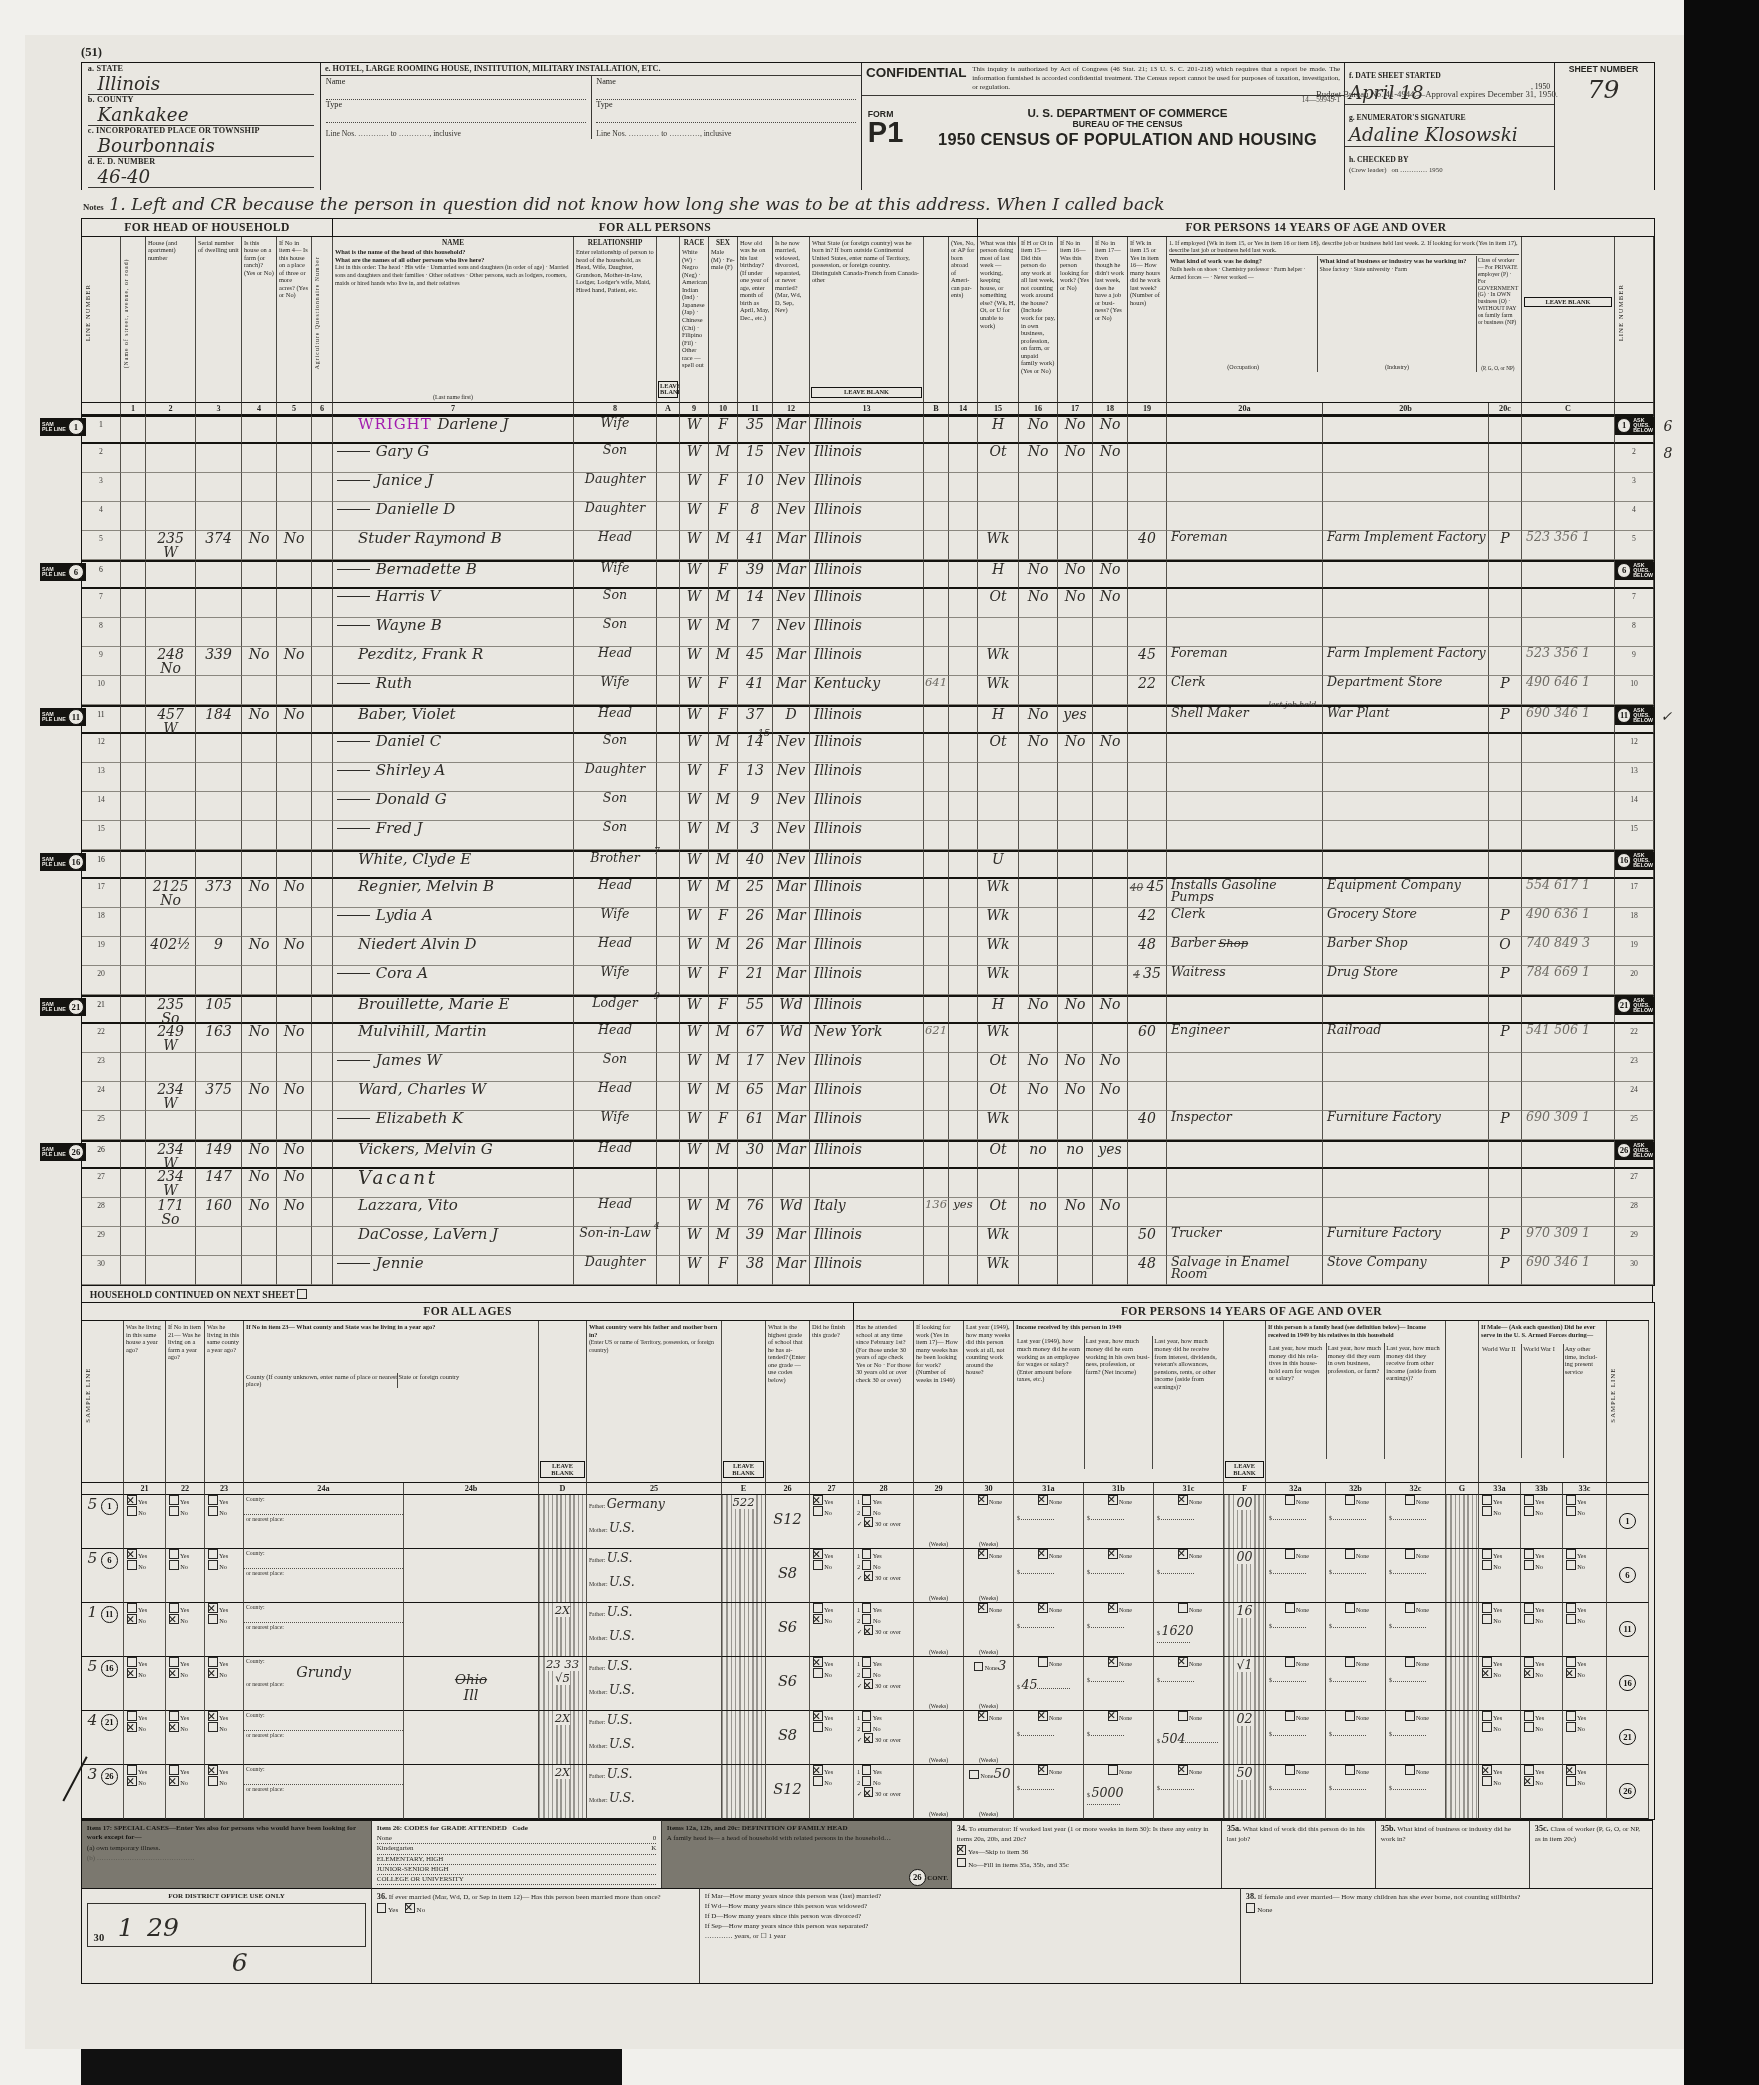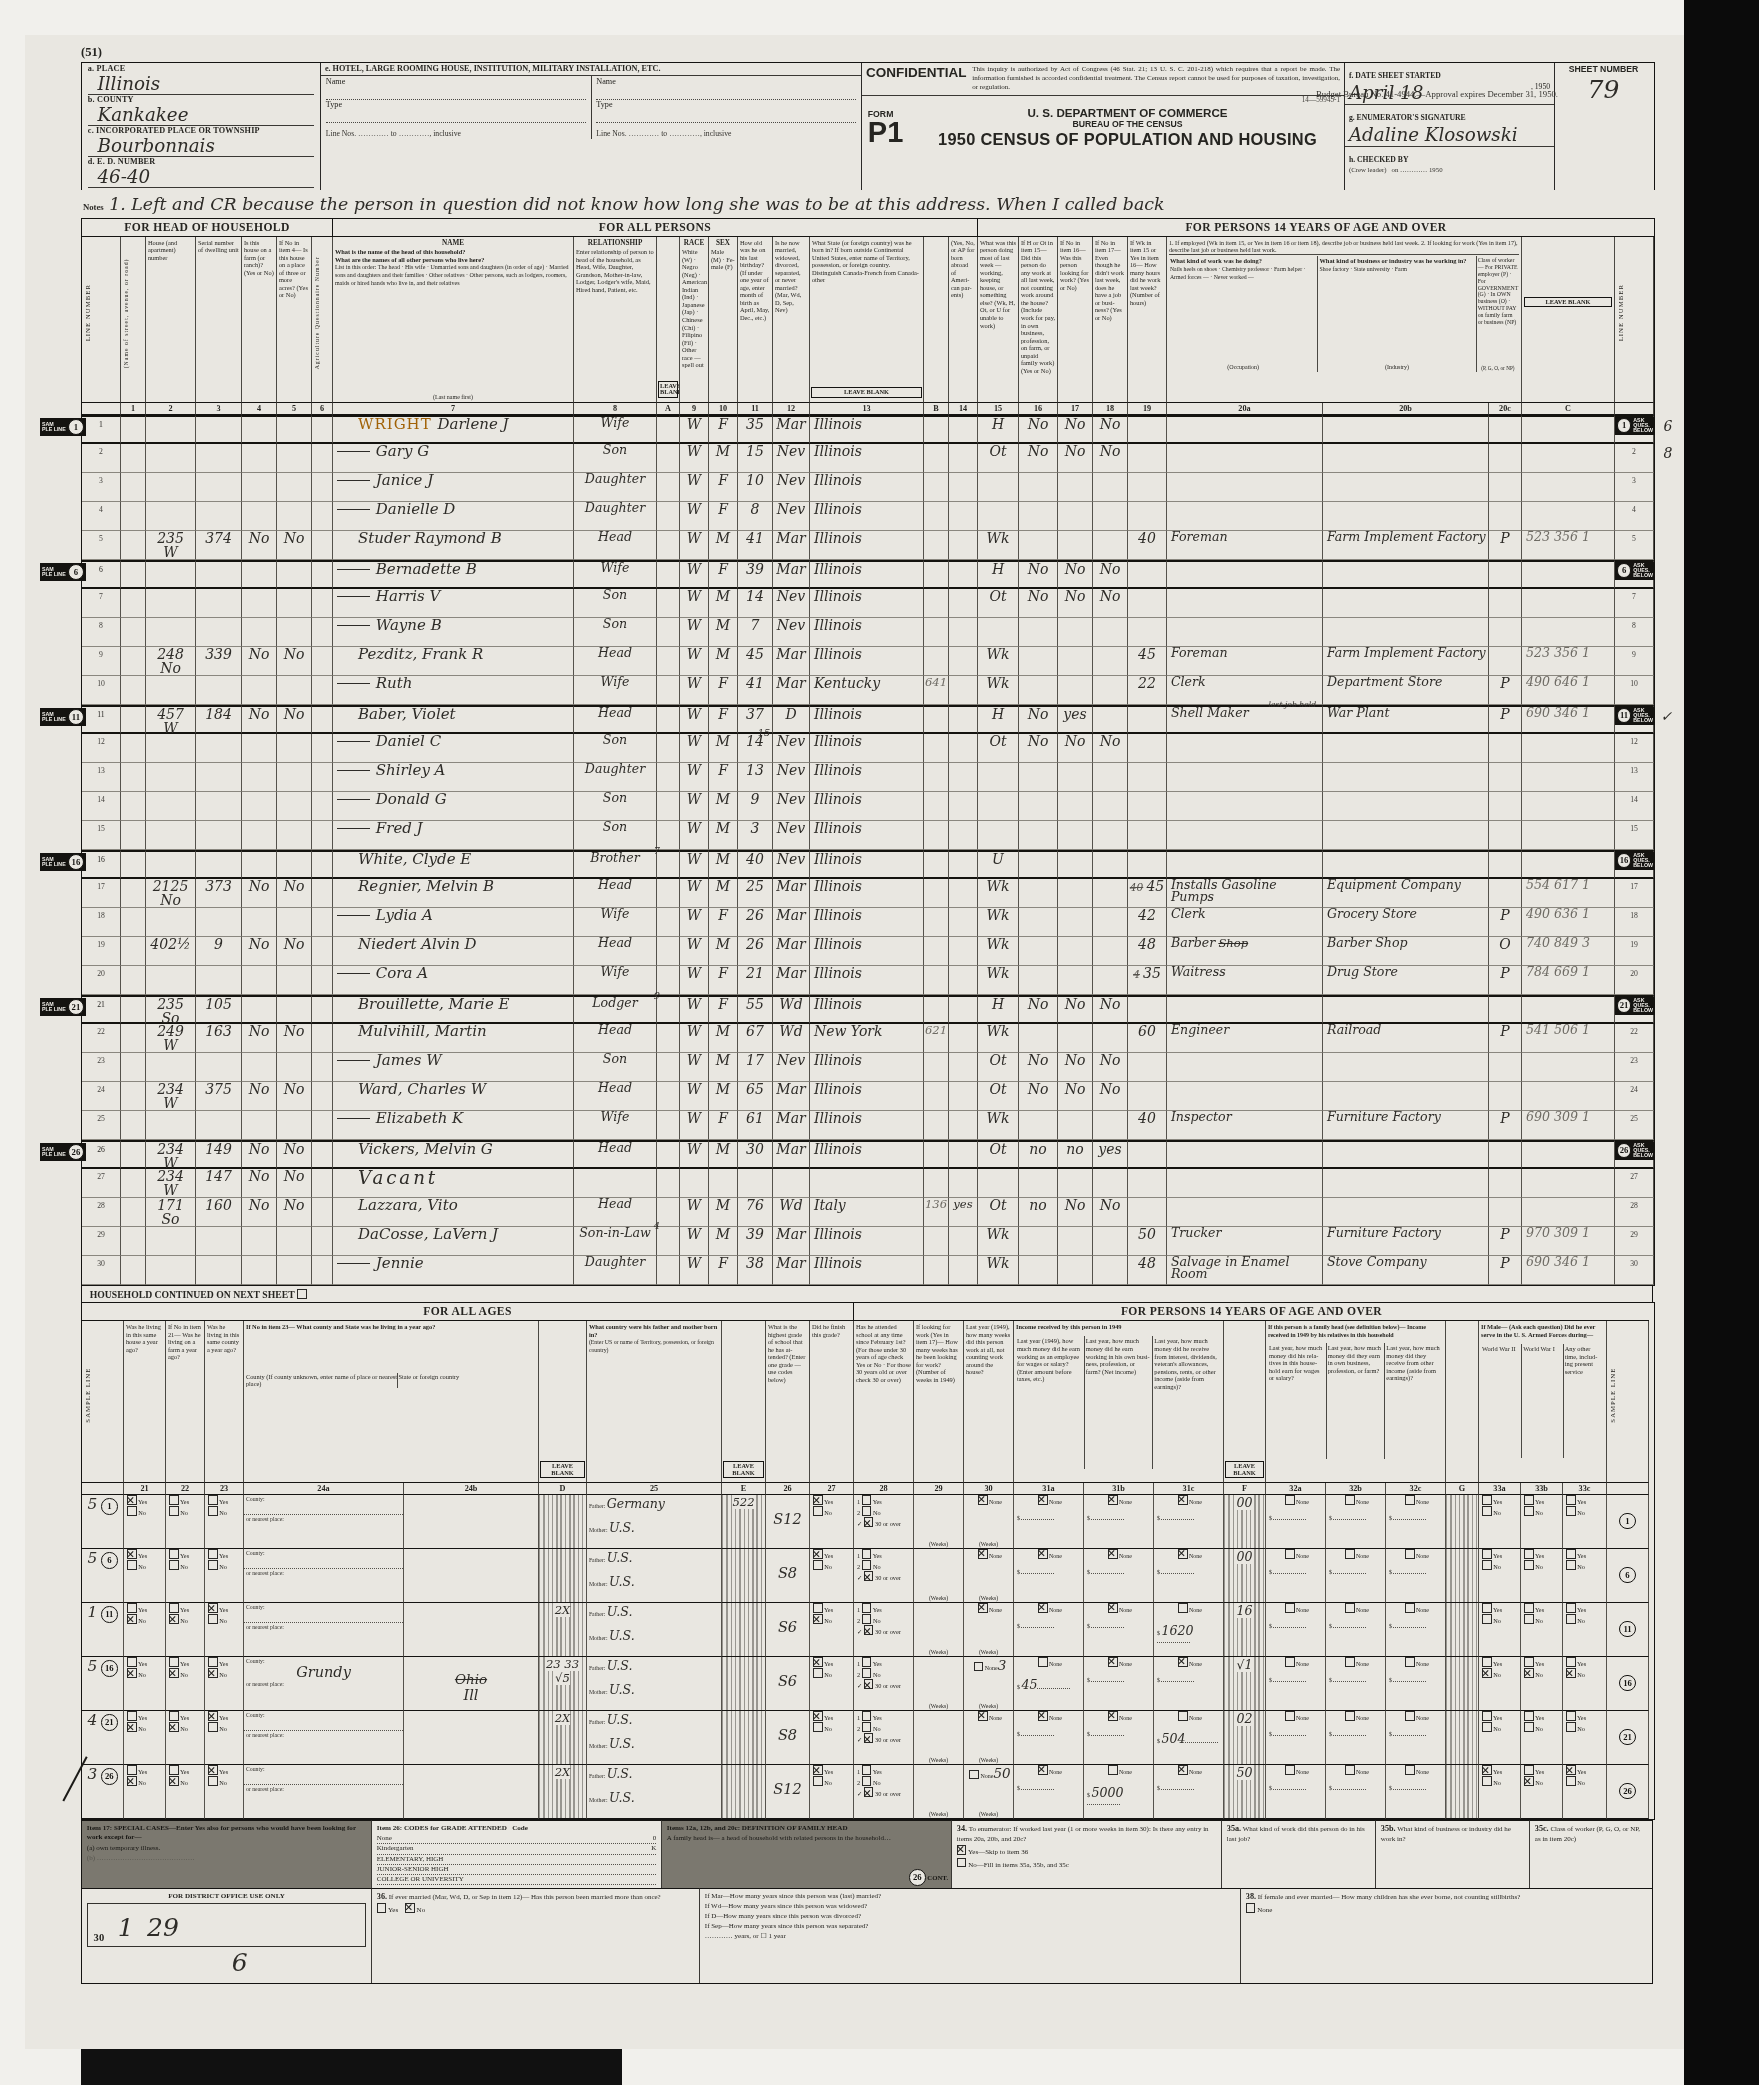--- a/index.html
+++ b/index.html
@@ -40,21 +40,21 @@
   .rhead{width:210px;border-right:1.4px solid #2a2927;box-sizing:border-box;}
   .rfield{border-bottom:1px solid #3a3834;padding:1px 3.9px;}
   .rfield .lab{font-size:7.7px;font-weight:bold;}
   .sheetbox{width:97px;text-align:center;box-sizing:border-box;padding-top:2.9px;}
   .sheetbox .lab{font-size:8.7px;font-weight:bold;font-family:"Liberation Sans",sans-serif;line-height:1.05;}
   .crew{font-size:6.8px;color:#33312d;}
 
   
   .hw{font-family:"DejaVu Serif",serif;font-style:italic;color:#2e2c28;}
   .hw.big{font-size:18.3px;}
-  .hw.pencil{color:#a16207;font-style:normal;font-size:10.6px;letter-spacing:1px;}
+  .hw.pencil{color:#a21caf;font-style:normal;font-size:10.6px;letter-spacing:1px;}
   .hw.code{color:#6e6b64;}
   .notes{width:1506px;padding:3.9px 0 1.9px 1.9px;}
   .notes .hw{font-size:17.4px;line-height:1.25;}
   .notes .pfx{font-size:8.7px;font-family:"Liberation Serif",serif;font-style:normal;font-weight:bold;}
 
   
   .grid{display:grid;border:1.9px solid #151412;background:#e9e7e1;}
   #main-grid{grid-template-columns:39px 25px 50px 46px 35px 35px 21px 241px 83px 23px 29px 29px 35px 37px 114px 25px 29px 41px 39px 35px 35px 39px 156px 166px 33px 93px 39px;width:1572px;}
   #bottom-grid{grid-template-columns:42px 42px 39px 39px 160px 135px 48px 135px 44px 44px 44px 60px 50px 50px 70px 70px 70px 42px 60px 60px 60px 33px 42px 42px 44px 42px;width:1572px;margin-top:0;}
   .sec{background:#e9e7e1;border-bottom:1.9px solid #151412;border-right:1.4px solid #151412;
@@ -132,21 +132,21 @@
 
 <div class="film-edge"></div>
 <div class="film-blob"></div>
 
 <div class="paper">
   <div class="corner">(51)</div>
   <div class="budget">Budget Bureau No. 41-4944.—Approval expires December 31, 1950.</div>
 
   <div class="tophead">
     <div class="geo">
-      <div class="lab">a. PLACE</div>
+      <div class="lab">a. STATE</div>
       <div class="val hw big">Illinois</div>
       <div class="lab">b. COUNTY</div>
       <div class="val hw big">Kankakee</div>
       <div class="lab">c. INCORPORATED PLACE OR TOWNSHIP</div>
       <div class="val hw big">Bourbonnais</div>
       <div class="lab">d. E. D. NUMBER</div>
       <div class="val hw big">46-40</div>
     </div>
     <div class="hotel">
       <div class="ht">e. HOTEL, LARGE ROOMING HOUSE, INSTITUTION, MILITARY INSTALLATION, ETC.</div>

